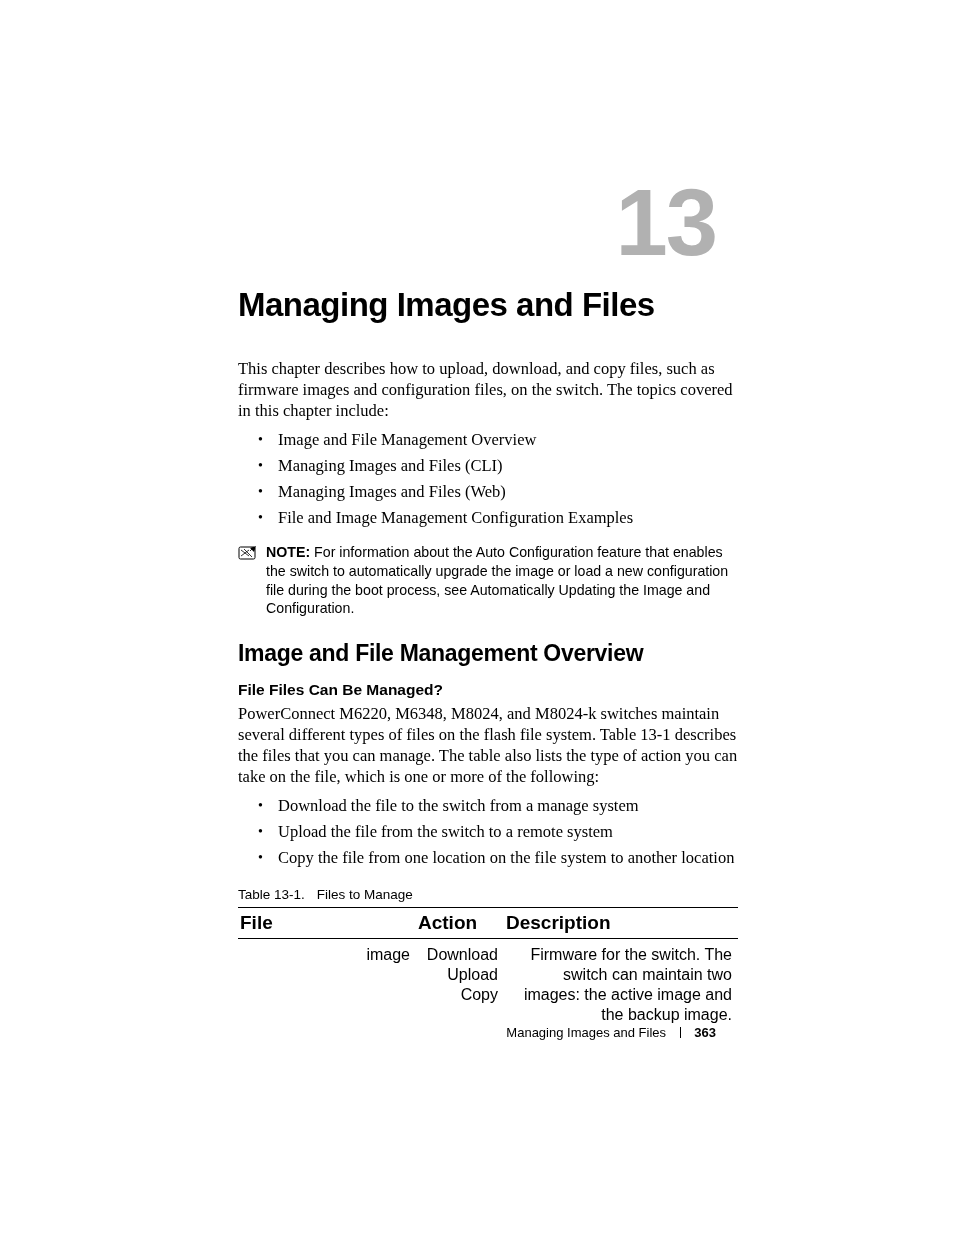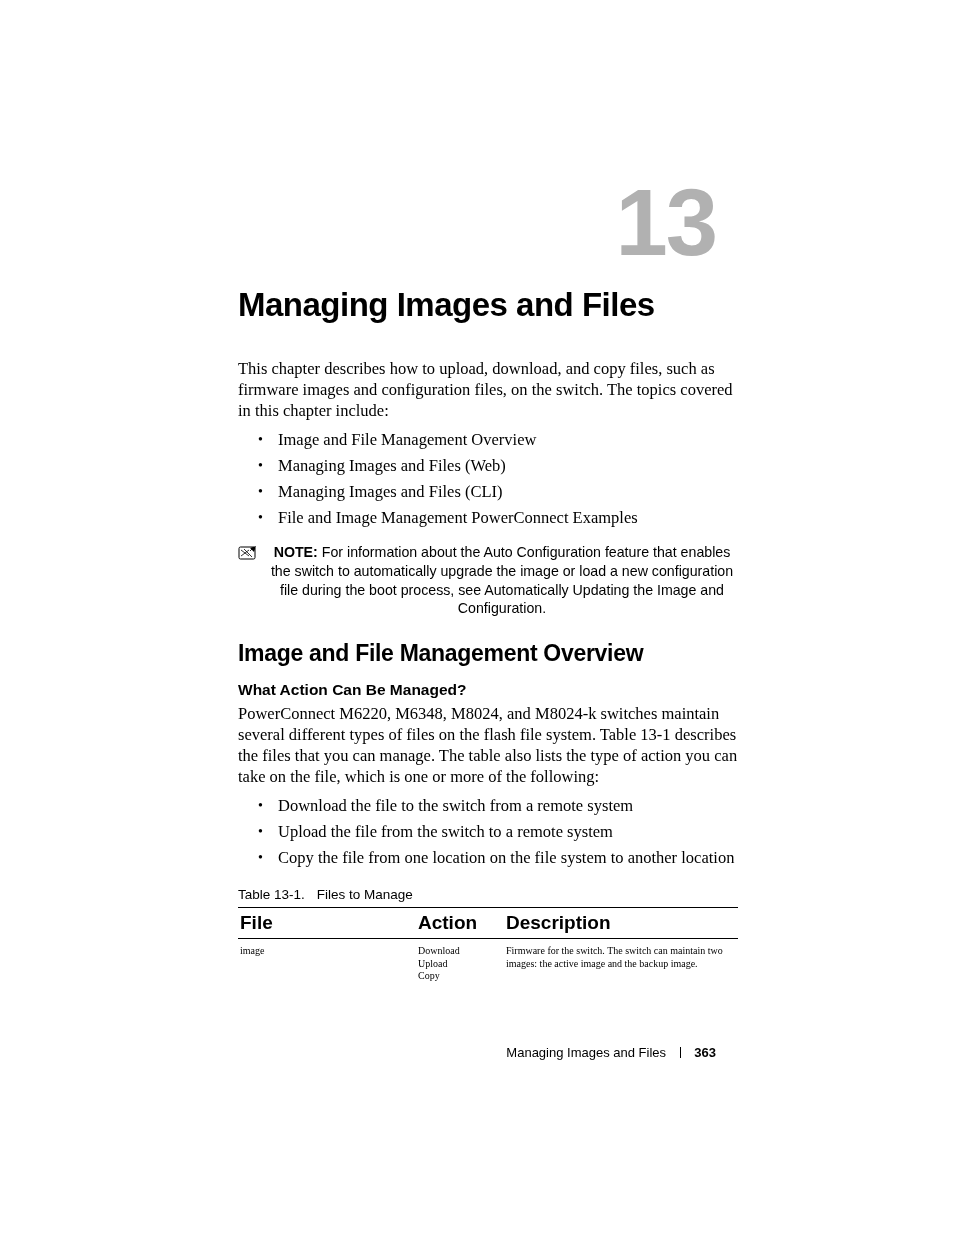--- a/index.html
+++ b/index.html
@@ -66,21 +66,20 @@
     position: absolute;
     left: 20px;
     top: 0;
     font-size: 14px;
     line-height: 1.55;
   }
   .note-block {
     display: flex;
     align-items: flex-start;
     margin: 10px 0 22px 0;
-    text-align: center;
   }
   .note-icon {
     flex: 0 0 auto;
     margin-right: 8px;
     margin-top: 2px;
   }
   .note-icon svg {
     display: block;
   }
   .note-text {
@@ -128,33 +127,34 @@
   table.files th {
     font-family: Arial, "Helvetica Neue", Helvetica, sans-serif;
     font-weight: bold;
     font-size: 19px;
     text-align: left;
     border-top: 1px solid #000;
     border-bottom: 1px solid #000;
     padding: 4px 6px 4px 2px;
   }
   table.files td {
-    font-family: Liberation Serif, serif;
-    font-size: 10px;
+    font-family: Liberation Sans, sans-serif;
+    font-size: 16px;
     line-height: 1.25;
     vertical-align: top;
     padding: 6px 6px 4px 2px;
+    text-align: right;
   }
   .col-file   { width: 170px; }
   .col-action { width: 80px; }
   .col-desc   { }
   .footer {
     position: absolute;
     right: 216px;
-    bottom: 175px;
+    bottom: 195px;
     font-family: Arial, "Helvetica Neue", Helvetica, sans-serif;
     font-size: 13px;
     text-align: right;
   }
   .footer .sep {
     display: inline-block;
     margin: 0 10px;
     width: 1px;
     height: 11px;
     background: #000;
@@ -172,47 +172,47 @@
   <div class="chapter-number">13</div>
 
   <div class="content">
 
     <h1 class="title">Managing Images and Files</h1>
 
     <p class="intro">This chapter describes how to upload, download, and copy files, such as firmware images and configuration files, on the switch. The topics covered in this chapter include:</p>
 
     <ul class="bullets">
       <li>Image and File Management Overview</li>
+      <li>Managing Images and Files (CLI)</li>
       <li>Managing Images and Files (Web)</li>
-      <li>Managing Images and Files (CLI)</li>
-      <li>File and Image Management PowerConnect Examples</li>
+      <li>File and Image Management Configuration Examples</li>
     </ul>
 
     <div class="note-block">
       <span class="note-icon">
         <svg width="20" height="16" viewBox="0 0 20 16">
           <rect x="1" y="2" width="16" height="12" rx="1.5" fill="#fff" stroke="#000" stroke-width="1"></rect>
           <path d="M3 5 L11 11 M3 11 L11 5 M6 4 L14 12 M14 4 L12 6" stroke="#000" stroke-width="0.8" fill="none"></path>
           <path d="M12 3 L18 1 L16 7 Z" fill="#000"></path>
         </svg>
       </span>
       <div class="note-text">
         <span class="lbl">NOTE:</span>
         <span>For information about the Auto Configuration feature that enables the switch to automatically upgrade the image or load a new configuration file during the boot process, see Automatically Updating the Image and Configuration.</span>
       </div>
     </div>
 
     <h2 class="section">Image and File Management Overview</h2>
 
-    <h3 class="subsection">What Action Can Be Managed?</h3>
+    <h3 class="subsection">File Files Can Be Managed?</h3>
 
     <p class="body">PowerConnect M6220, M6348, M8024, and M8024-k switches maintain several different types of files on the flash file system. Table 13-1 describes the files that you can manage. The table also lists the type of action you can take on the file, which is one or more of the following:</p>
 
     <ul class="bullets">
-      <li>Download the file to the switch from a remote system</li>
+      <li>Download the file to the switch from a manage system</li>
       <li>Upload the file from the switch to a remote system</li>
       <li>Copy the file from one location on the file system to another location</li>
     </ul>
 
     <div class="table-caption">
       <span>Table 13-1.</span><span class="gap"></span><span>Files to Manage</span>
     </div>
 
     <table class="files">
       <thead>

